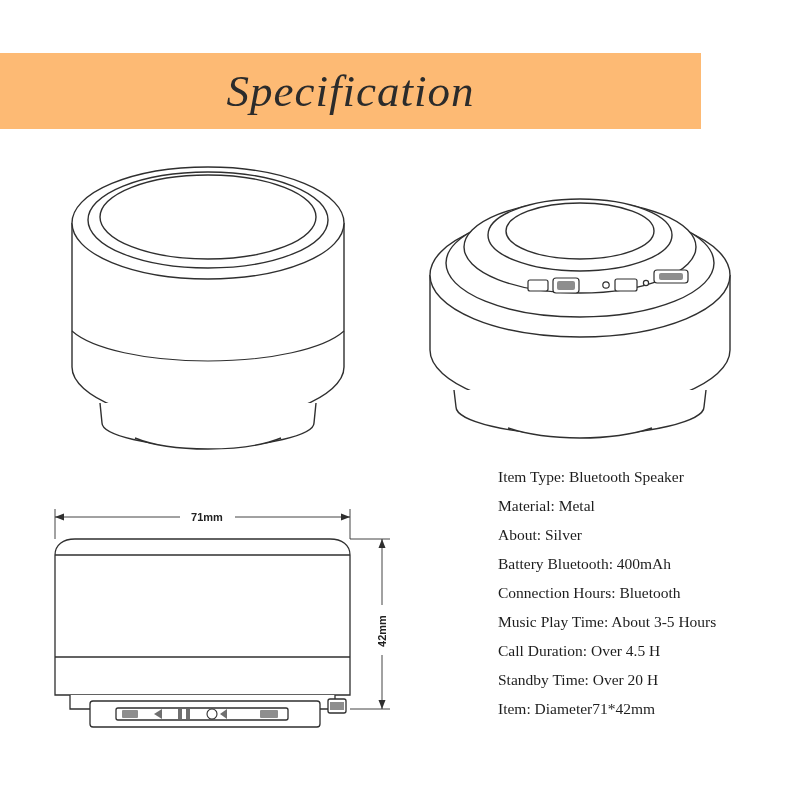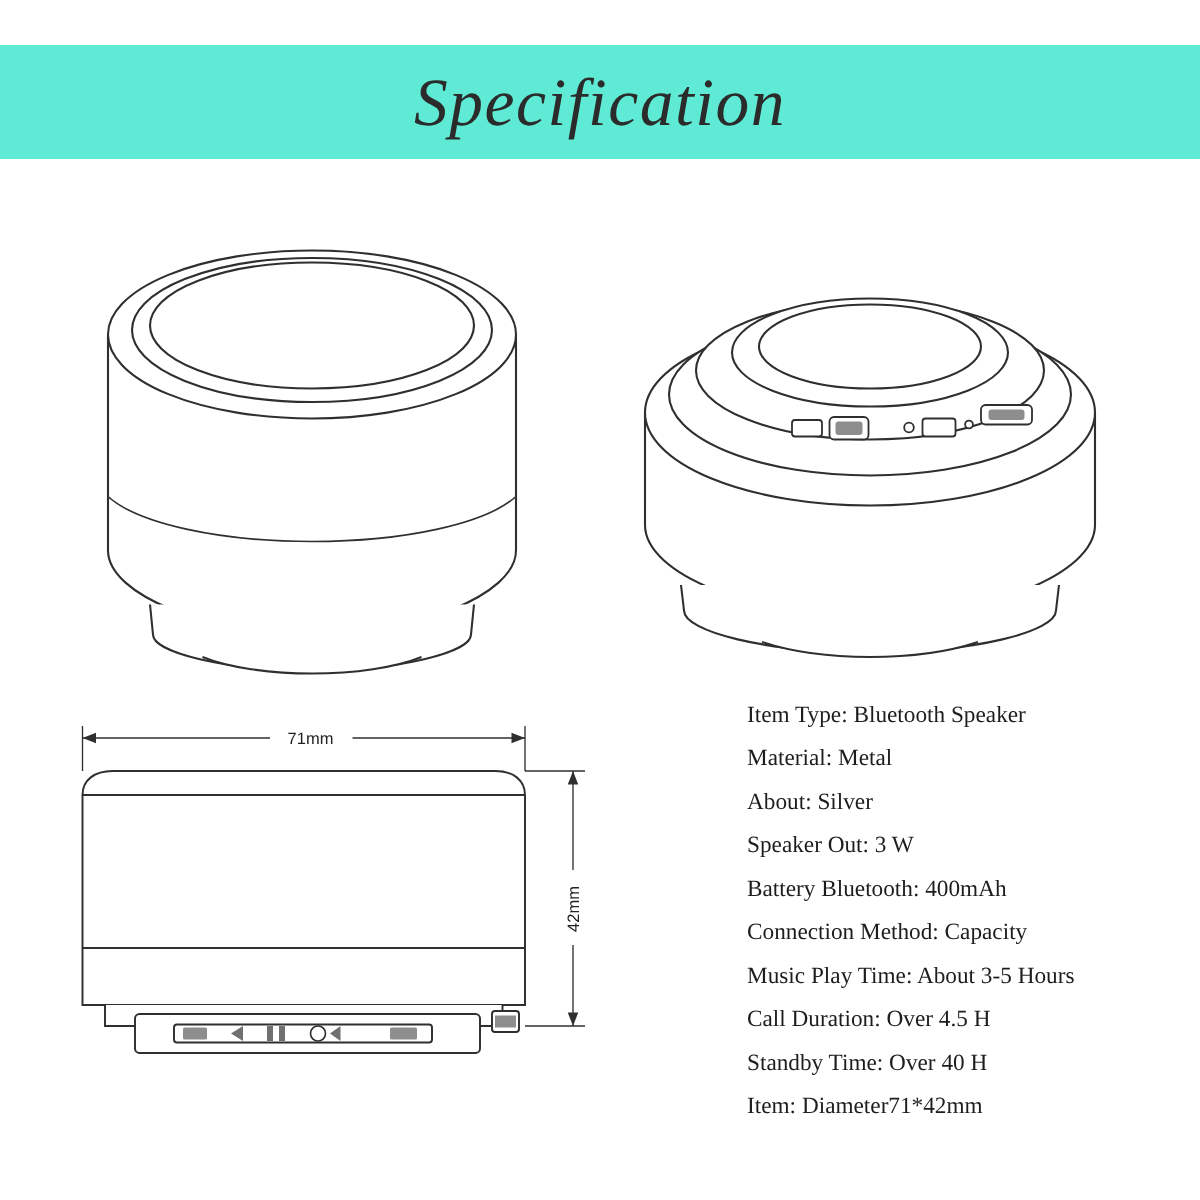--- a/index.html
+++ b/index.html
@@ -12,43 +12,43 @@
     height: 800px;
     font-family: "Liberation Serif", serif;
     position: relative;
     overflow: hidden;
   }
 
   
   .banner {
     position: absolute;
     left: 0;
-    top: 30px;
-    width: 800px;
+    top: 53px;
+    width: 701px;
     height: 76px;
-    background: #5eead4;
+    background: #fdba74;
     display: flex;
     align-items: center;
     justify-content: center;
   }
   .banner-title {
     font-family: "Liberation Serif", serif;
     font-style: italic;
     font-size: 45px;
     color: #2b2b2b;
     letter-spacing: 1px;
   }
 
   
   .drawing {
     position: absolute;
   }
   #top-view-left  { left: 40px;  top: 135px; }
   #top-view-right { left: 410px; top: 135px; }
-  #side-view      { left: 30px;  top: 470px; }
+  #side-view      { left: 30px;  top: 495px; font-weight: bold; }
 
   
   .spec-list {
     position: absolute;
     left: 498px;
     top: 462px;
     width: 290px;
   }
   .spec-line {
     font-family: "Liberation Serif", serif;
@@ -173,20 +173,19 @@
 
     <text class="dim-label" x="177" y="26" text-anchor="middle">71mm</text>
     <text class="dim-label" x="356" y="136" text-anchor="middle" transform="rotate(-90 356 136)">42mm</text>
   </svg>
 </div>
 
 <div class="spec-list">
   <div class="spec-line">Item Type: Bluetooth Speaker</div>
   <div class="spec-line">Material: Metal</div>
   <div class="spec-line">About: Silver</div>
-  <div class="spec-line">Speaker Out: 3 W</div>
   <div class="spec-line">Battery Bluetooth: 400mAh</div>
-  <div class="spec-line">Connection Method: Capacity</div>
+  <div class="spec-line">Connection Hours: Bluetooth</div>
   <div class="spec-line">Music Play Time: About 3-5 Hours</div>
   <div class="spec-line">Call Duration: Over 4.5 H</div>
-  <div class="spec-line">Standby Time: Over 40 H</div>
+  <div class="spec-line">Standby Time: Over 20 H</div>
   <div class="spec-line">Item: Diameter71*42mm</div>
 </div>
 
 </body></html>

